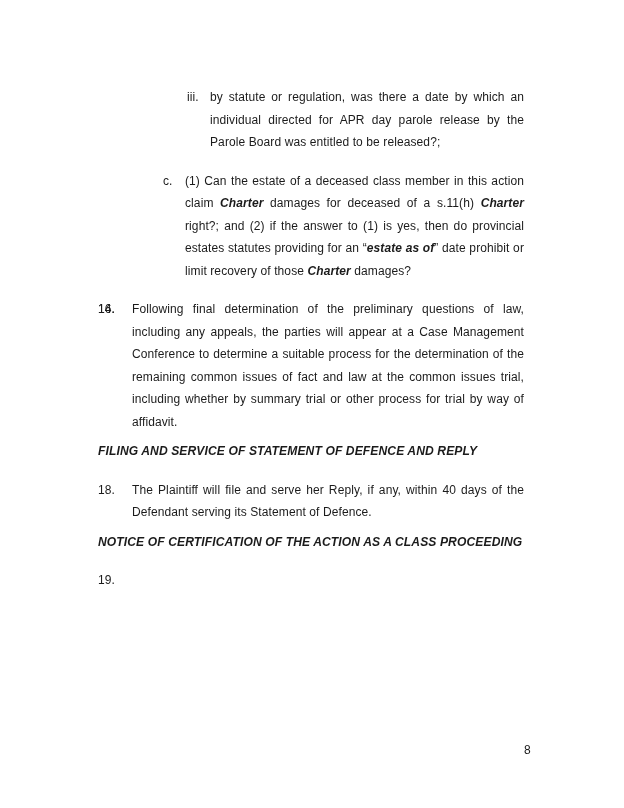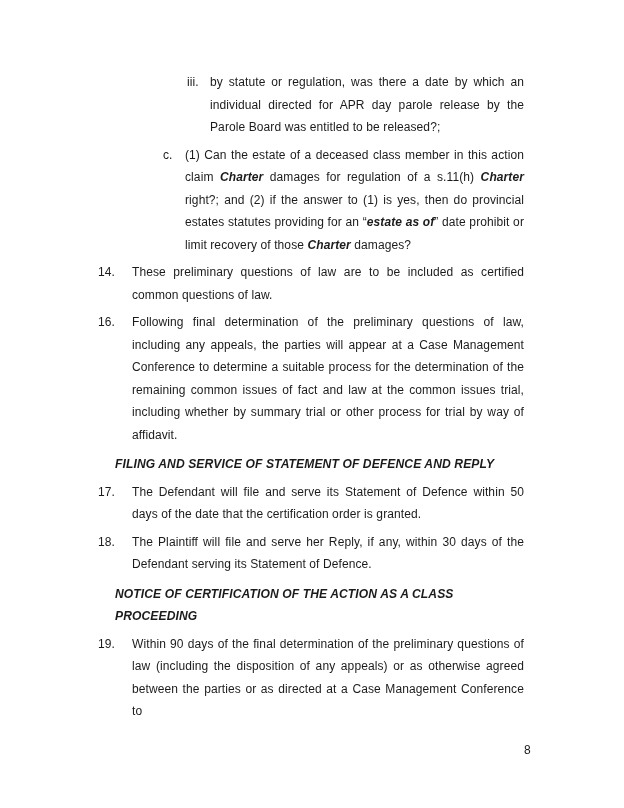--- a/index.html
+++ b/index.html
@@ -18,33 +18,33 @@
     background: var(--paper);
   }
   .content {
     position: absolute;
     left: 98px; top: 70px;
     width: 426px;
     font-size: 12px;
     line-height: 22.5px;
     letter-spacing: 0.1px;
   }
-  .block { margin: 1px 0 5px 0; }
+  .block { margin: 16px 0 5px 0; }
   .para, .list-item {
     position: relative;
     text-align: justify;
   }
   .para { padding-left: 34px; }
   .para > .marker { position: absolute; left: 0; top: 0; }
   .item-letter { padding-left: 87px; }
   .item-letter > .marker { position: absolute; left: 65px; top: 0; }
   .item-roman { padding-left: 112px; }
   .item-roman > .marker { position: absolute; left: 89px; top: 0; }
   .heading {
-    margin: 7px 0 5px 17px;
+    margin: 7px 0 5px 0;
     font-size: 12.1px;
     line-height: 22.5px;
     font-weight: 700;
     font-style: italic;
     text-align: left;
   }
   .justify-last { text-align-last: justify; }
   .page-number {
     position: absolute;
     left: 524px; top: 739px;
@@ -60,49 +60,43 @@
   <div class="content">
 
     <div class="block list-item item-roman">
       <span class="marker">iii.</span>
       <span>by statute or regulation, was there a date by which an individual directed for APR day parole release by the Parole Board was entitled to be released?;</span>
     </div>
 
 
     <div class="block list-item item-letter">
       <span class="marker">c.</span>
-      <span><span>(1) Can the estate of a deceased class member in this action claim </span><i>Charter</i><span> damages for regulation of a s.11(h) </span><i>Charter</i><span> right?; and (2) if the answer to (1) is yes, then do provincial estates statutes providing for an “</span><i>estate as of</i><span>” date prohibit or limit recovery of those </span><i>Charter</i><span> damages?</span></span>
+      <span><span>(1) Can the estate of a deceased class member in this action claim </span><i>Charter</i><span> damages for deceased of a s.11(h) </span><i>Charter</i><span> right?; and (2) if the answer to (1) is yes, then do provincial estates statutes providing for an “</span><i>estate as of</i><span>” date prohibit or limit recovery of those </span><i>Charter</i><span> damages?</span></span>
     </div>
 
     <div class="block para">
       <span class="marker">14.</span>
-      <span>These preliminary questions of law are to be included as certified common questions of law.</span>
     </div>
 
 
     <div class="block para">
       <span class="marker">16.</span>
       <span>Following final determination of the preliminary questions of law, including any appeals, the parties will appear at a Case Management Conference to determine a suitable process for the determination of the remaining common issues of fact and law at the common issues trial, including whether by summary trial or other process for trial by way of affidavit.</span>
     </div>
 
     <h2 class="block heading">FILING AND SERVICE OF STATEMENT OF DEFENCE AND REPLY</h2>
 
-    <div class="block para">
-      <span class="marker">17.</span>
-      <span>The Defendant will file and serve its Statement of Defence within 50 days of the date that the certification order is granted.</span>
-    </div>
 
     <div class="block para">
       <span class="marker">18.</span>
-      <span>The Plaintiff will file and serve her Reply, if any, within 30 days of the Defendant serving its Statement of Defence.</span>
+      <span>The Plaintiff will file and serve her Reply, if any, within 40 days of the Defendant serving its Statement of Defence.</span>
     </div>
 
     <h2 class="block heading">NOTICE OF CERTIFICATION OF THE ACTION AS A CLASS PROCEEDING</h2>
 
     <div class="block para justify-last">
       <span class="marker">19.</span>
-      <span>Within 90 days of the final determination of the preliminary questions of law (including the disposition of any appeals) or as otherwise agreed between the parties or as directed at a Case Management Conference to</span>
     </div>
 
   </div>
 
   <div class="page-number">8</div>
 </div>
 
 </body></html>

